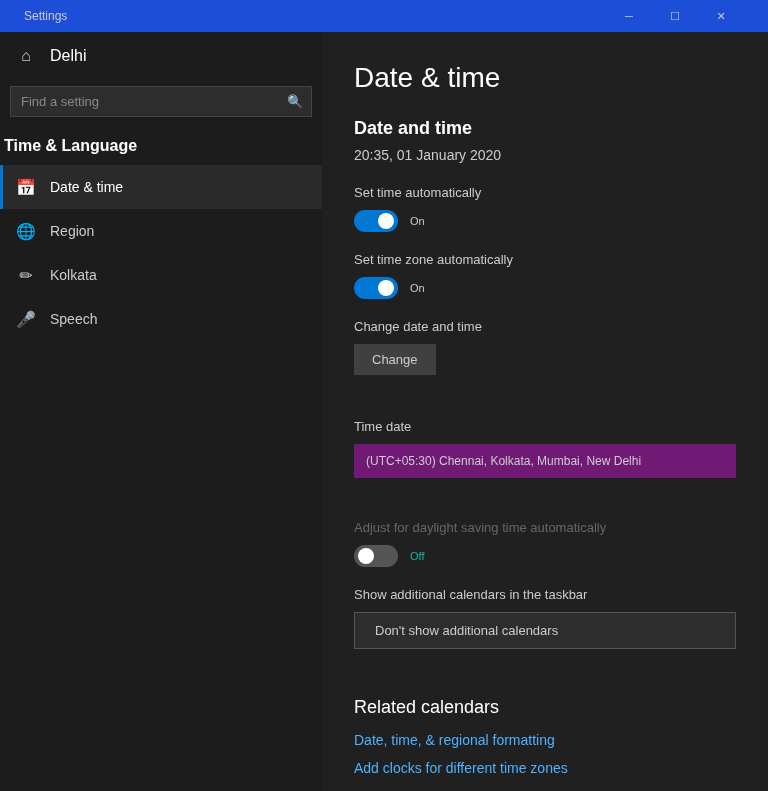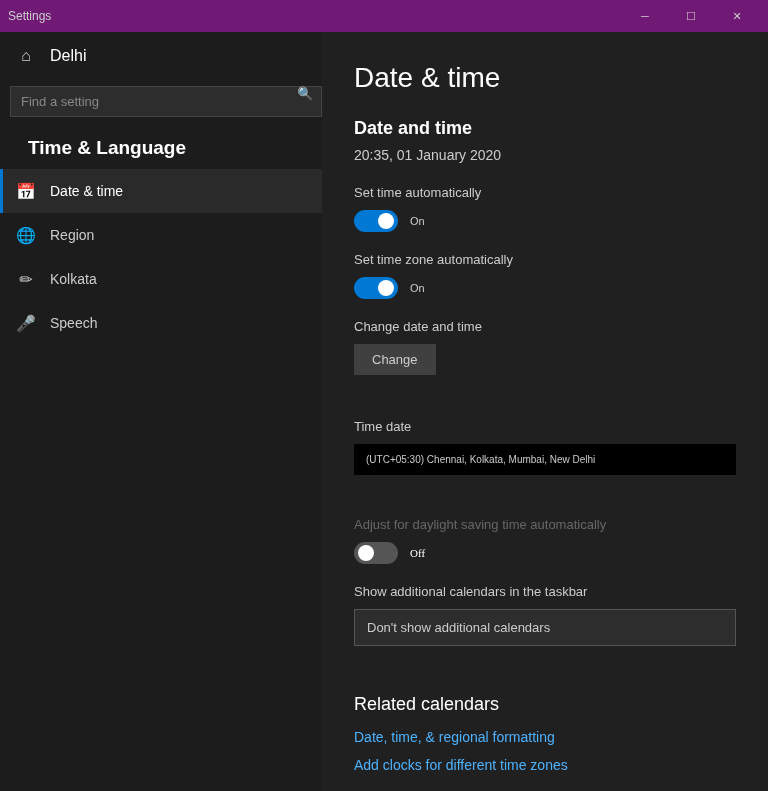--- a/index.html
+++ b/index.html
@@ -9,25 +9,25 @@
       background: #1a1a1a;
       font-family: 'Segoe UI', Arial, sans-serif;
       color: #ffffff;
       overflow: hidden;
       display: flex;
       flex-direction: column;
     }
 
     
     .titlebar {
-      background: #701a75;
+      background: #1d4ed8;
       height: 32px;
       display: flex;
       align-items: center;
-      padding: 0 8px;
+      padding: 0 24px;
       flex-shrink: 0;
     }
     .titlebar-title {
       font-size: 12px;
       color: #cccccc;
       flex: 1;
     }
     .titlebar-controls {
       display: flex;
       gap: 0;
@@ -64,24 +64,24 @@
     .sidebar-nav-home {
       display: flex;
       align-items: center;
       padding: 14px 16px;
       cursor: pointer;
       gap: 14px;
       color: #ffffff;
     }
 
     .search-box {
-      margin: 6px 0 16px 10px;
+      margin: 6px 10px 16px 10px;
       position: relative;
       display: flex;
-      align-items: flex-start;
+      align-items: center;
     }
     .search-box input {
       width: 100%;
       background: #2d2d2d;
       border: 1px solid #444;
       color: #ccc;
       padding: 7px 32px 7px 10px;
       font-size: 13px;
       outline: none;
     }
@@ -90,22 +90,22 @@
       position: absolute;
       right: 8px;
       background: none;
       border: none;
       color: #aaa;
       cursor: pointer;
       font-size: 13px;
     }
 
     .sidebar-section-title {
-      padding: 4px 16px 10px 28px;
-      font-size: 19px;
+      padding: 4px 16px 10px 4px;
+      font-size: 16px;
       font-weight: 600;
       color: #ffffff;
     }
 
     .sidebar-item {
       display: flex;
       align-items: center;
       padding: 12px 16px;
       cursor: pointer;
       gap: 14px;
@@ -221,42 +221,42 @@
       color: #cccccc;
       padding: 8px 18px;
       font-size: 13px;
       cursor: pointer;
       margin-bottom: 24px;
     }
 
     
     .timezone-select {
       width: 100%;
-      background: #000000;
+      background: #701a75;
       border: none;
       color: #cccccc;
       padding: 10px 12px;
-      font-size: 10px;
+      font-size: 12px;
       margin-bottom: 22px;
       appearance: none;
       cursor: pointer;
       outline: none;
     }
 
     
     .setting-label.disabled { color: #666; margin-top: 20px; }
-    .toggle-label.disabled { color: #ffffff; font-family: Liberation Serif, serif; }
+    .toggle-label.disabled { color: #14b8a6; }
 
     
     .calendars-select {
       width: 100%;
       background: #2d2d2d;
       border: 1px solid #555;
       color: #cccccc;
-      padding: 10px 12px;
+      padding: 10px 20px;
       font-size: 13px;
       margin-bottom: 28px;
       appearance: none;
       cursor: pointer;
       outline: none;
     }
 
     .related-title {
       font-size: 18px;
       font-weight: 400;

